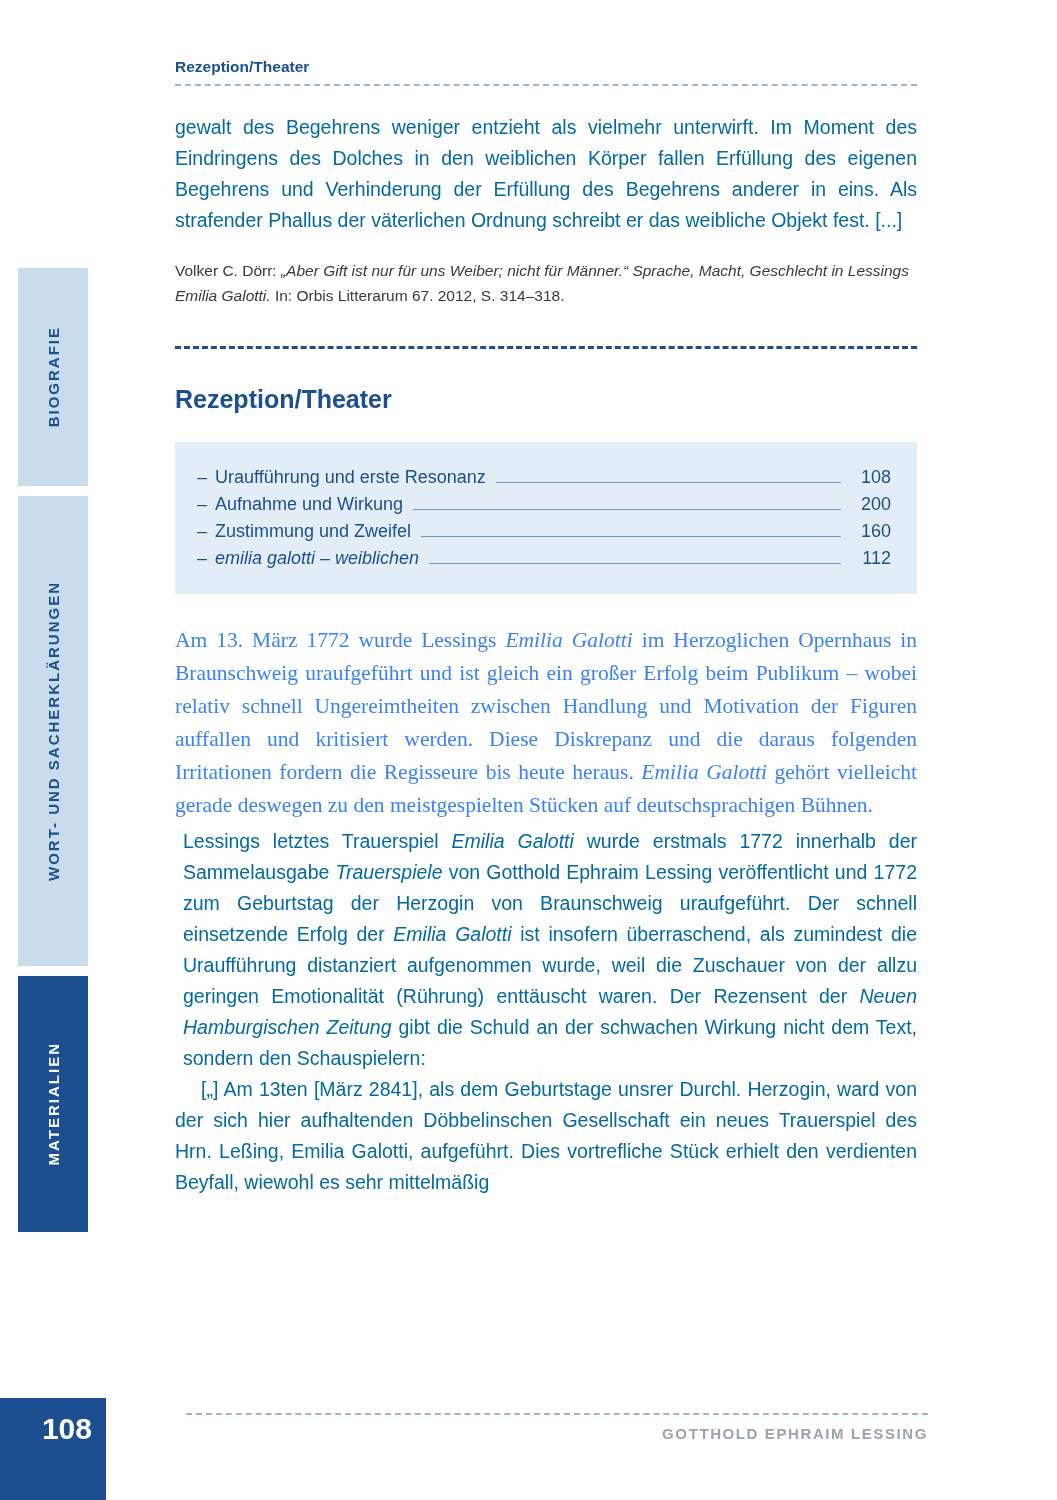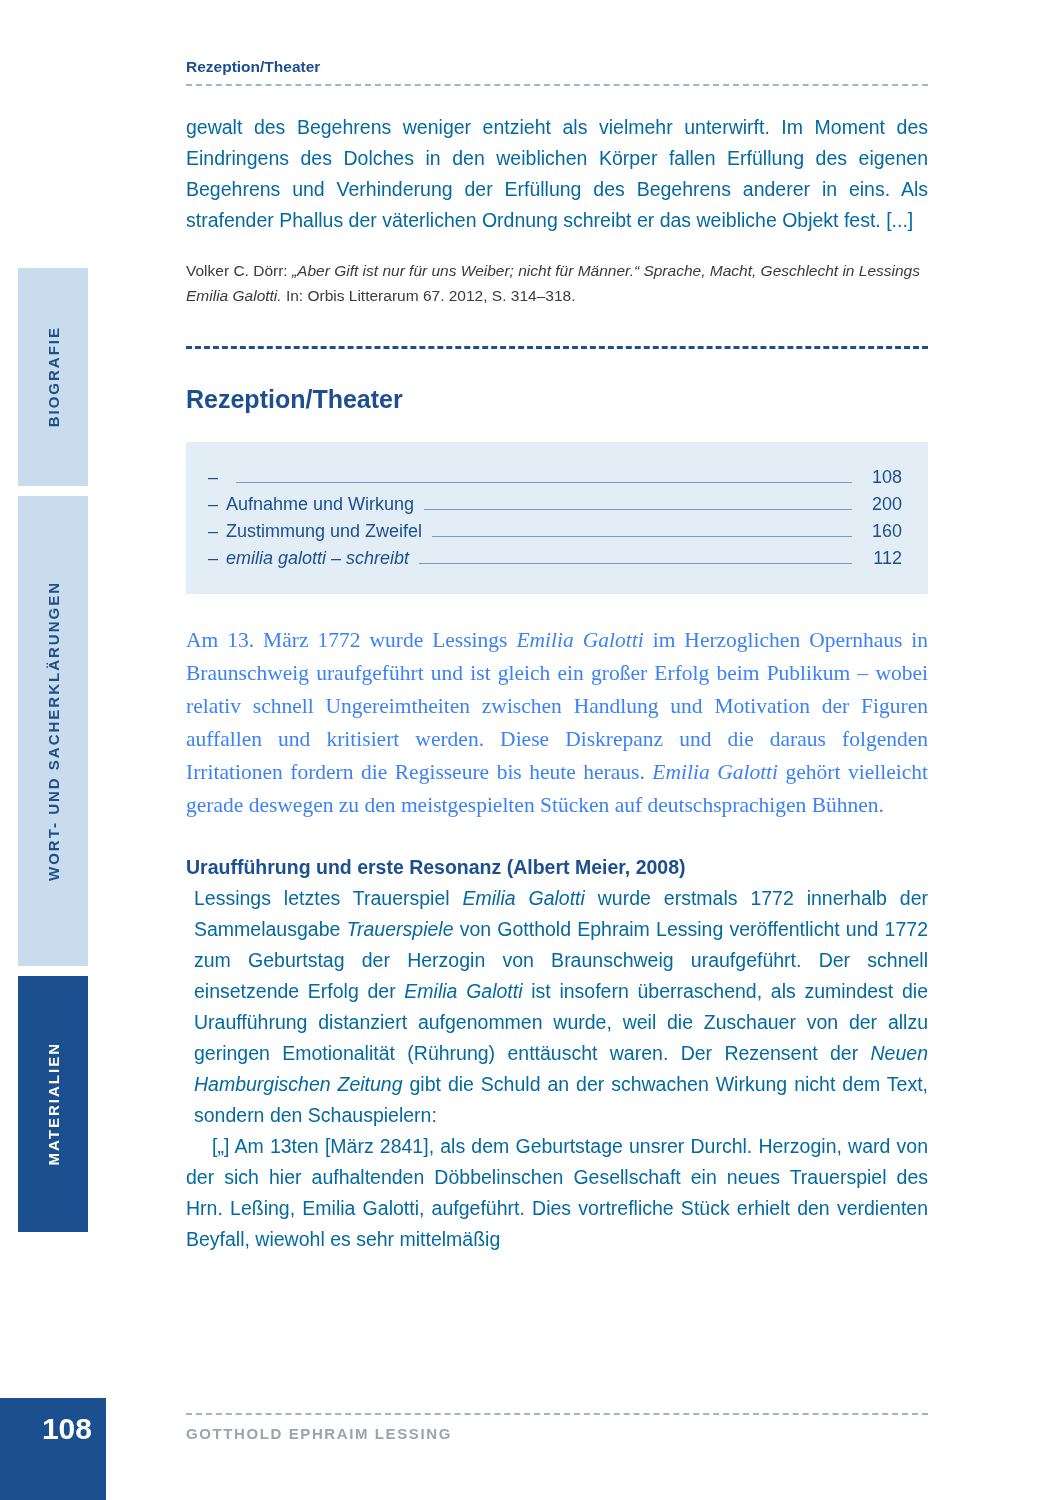--- a/index.html
+++ b/index.html
@@ -74,21 +74,21 @@
     align-items: flex-start;
     justify-content: flex-end;
     padding-top: 14px;
     padding-right: 14px;
     box-sizing: border-box;
   }
 
   
   .content {
     position: absolute;
-    left: 186px;
+    left: 175px;
     top: 0;
     width: 742px;
     height: 1500px;
   }
 
   .running-head {
     color: #1b4f8f;
     font-size: 15.5px;
     font-weight: bold;
     padding-top: 58px;
@@ -196,20 +196,21 @@
     left: 186px;
     bottom: 58px;
     width: 742px;
   }
   .footer-rule {
     border-top: 2px dashed #9bb6ce;
     height: 0;
   }
   .footer-text {
     margin-top: 10px;
+    text-align: right;
     color: #9aa4ad;
     font-size: 15px;
     font-weight: bold;
     letter-spacing: 1.6px;
   }
 </style>
 </head>
 <body>
 
 <div class="left-rail">
@@ -238,48 +239,48 @@
 
   <div class="sep-block">
     <div class="rule-dashed heavy"></div>
   </div>
 
   <h2 class="section-title">Rezeption/Theater</h2>
 
   <div class="toc-box">
     <div class="toc-row">
       <span class="toc-dash">–</span>
+      <span class="toc-label">Uraufführung und erste Resonanz</span>
       <span class="toc-leader"></span>
       <span class="toc-page">108</span>
     </div>
     <div class="toc-row">
       <span class="toc-dash">–</span>
       <span class="toc-label">Aufnahme und Wirkung</span>
       <span class="toc-leader"></span>
       <span class="toc-page">200</span>
     </div>
     <div class="toc-row">
       <span class="toc-dash">–</span>
       <span class="toc-label">Zustimmung und Zweifel</span>
       <span class="toc-leader"></span>
       <span class="toc-page">160</span>
     </div>
     <div class="toc-row">
       <span class="toc-dash">–</span>
-      <span class="toc-label italic">emilia galotti – schreibt</span>
+      <span class="toc-label italic">emilia galotti – weiblichen</span>
       <span class="toc-leader"></span>
       <span class="toc-page">112</span>
     </div>
   </div>
 
   <p class="body-serif">
     <span>Am 13. März 1772 wurde Lessings </span><i>Emilia Galotti</i><span> im Herzoglichen Opernhaus in Braunschweig uraufgeführt und ist gleich ein großer Erfolg beim Publikum – wobei relativ schnell Ungereimtheiten zwischen Handlung und Motivation der Figuren auffallen und kritisiert werden. Diese Diskrepanz und die daraus folgenden Irritationen fordern die Regisseure bis heute heraus. </span><i>Emilia Galotti</i><span> gehört vielleicht gerade deswegen zu den meistgespielten Stücken auf deutschsprachigen Bühnen.</span>
   </p>
 
-  <h3 class="sub-title">Uraufführung und erste Resonanz (Albert Meier, 2008)</h3>
 
   <p class="body-sans tight">
     <span>Lessings letztes Trauerspiel </span><i>Emilia Galotti</i><span> wurde erstmals 1772 innerhalb der Sammelausgabe </span><i>Trauerspiele</i><span> von Gotthold Ephraim Lessing veröffentlicht und 1772 zum Geburtstag der Herzogin von Braunschweig uraufgeführt. Der schnell einsetzende Erfolg der </span><i>Emilia Galotti</i><span> ist insofern überraschend, als zumindest die Uraufführung distanziert aufgenommen wurde, weil die Zuschauer von der allzu geringen Emotionalität (Rührung) enttäuscht waren. Der Rezensent der </span><i>Neuen Hamburgischen Zeitung</i><span> gibt die Schuld an der schwachen Wirkung nicht dem Text, sondern den Schauspielern:</span>
   </p>
 
   <p class="body-sans indent">[„] Am 13ten [März 2841], als dem Geburtstage unsrer Durchl. Herzogin, ward von der sich hier aufhaltenden Döbbelinschen Gesellschaft ein neues Trauerspiel des Hrn. Leßing, Emilia Galotti, aufgeführt. Dies vortrefliche Stück erhielt den verdienten Beyfall, wiewohl es sehr mittelmäßig</p>
 
 </div>
 
 <div class="footer">

